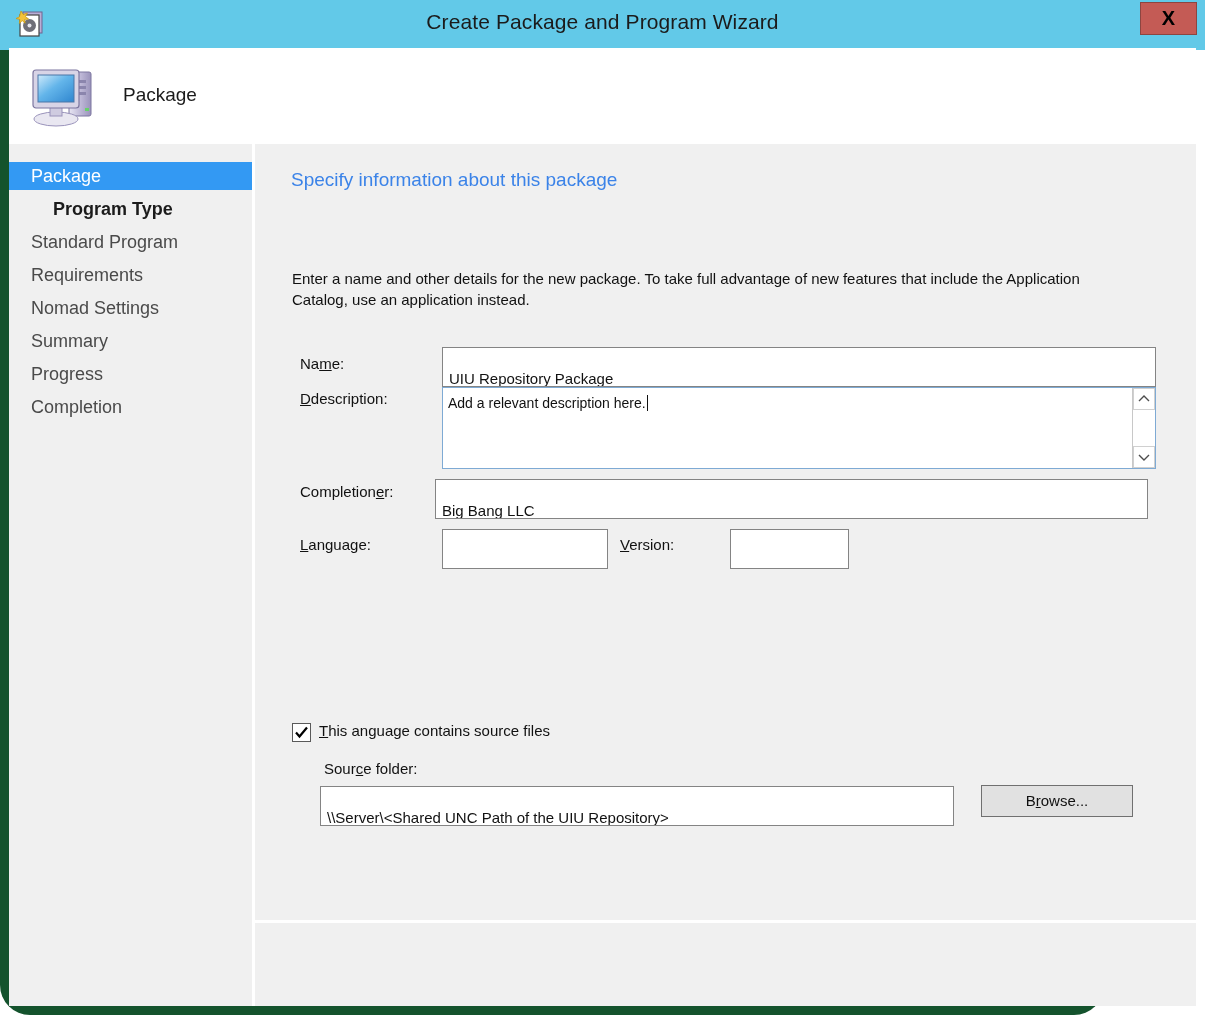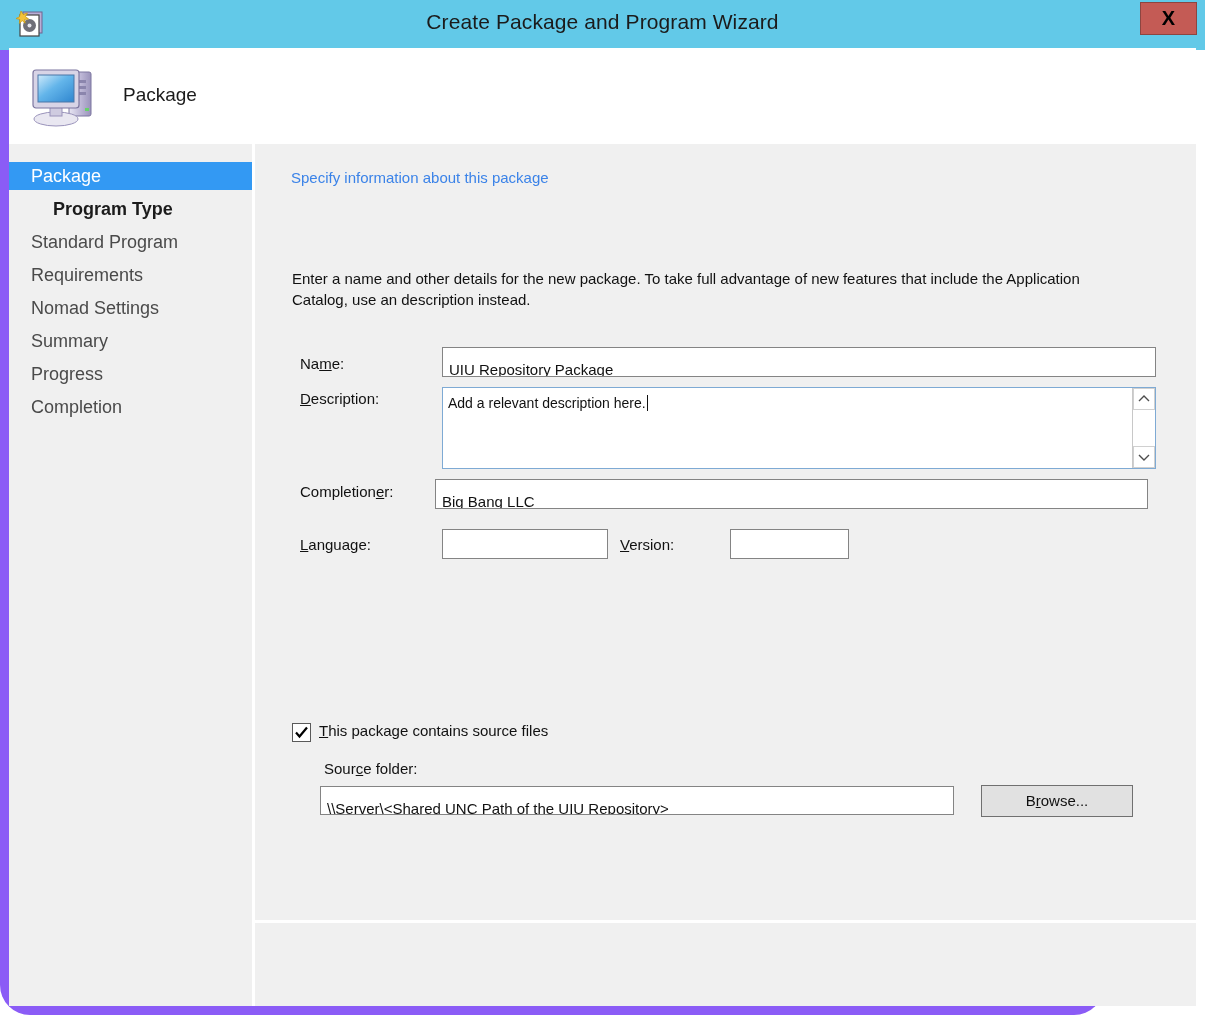--- a/index.html
+++ b/index.html
@@ -13,21 +13,21 @@
     font-family: "Liberation Sans", sans-serif;
     overflow: hidden;
   }
 
   
   .window {
     position: absolute;
     left: 0; top: 0;
     width: 1104px;
     height: 1015px;
-    background: #8b5cf6;
+    background: #14532d;
     box-sizing: border-box;
     border-radius: 30px;
   }
 
   
   .titlebar {
     position: absolute;
     left: 0; top: 0;
     width: 1205px;
     height: 50px;
@@ -136,21 +136,21 @@
   .content {
     position: absolute;
     left: 246px; top: 0;
     width: 941px;
     height: 862px;
     background: #F0F0F0;
   }
   .page-heading {
     position: absolute;
     left: 36px; top: 25px;
-    font-size: 15px;
+    font-size: 19px;
     color: #3B83E8;
     white-space: nowrap;
   }
   .page-desc {
     position: absolute;
     left: 37px; top: 124px;
     width: 790px;
     font-size: 15px;
     color: #111111;
     line-height: 21px;
@@ -165,21 +165,21 @@
   .field-label u { text-decoration: underline; }
 
   .tbox {
     position: absolute;
     background: #ffffff;
     border: 1px solid #848484;
     box-sizing: border-box;
     font-family: "Liberation Sans", sans-serif;
     font-size: 15px;
     color: #111111;
-    padding: 10px 6px;
+    padding: 19px 6px;
     line-height: 24px;
     white-space: nowrap;
     overflow: hidden;
     cursor: text;
   }
 
   .textarea-wrap {
     position: absolute;
     background: #ffffff;
     border: 1px solid #7EAAD4;
@@ -334,26 +334,26 @@
       <div class="nav-item" style="top:150px;">Nomad Settings</div>
       <div class="nav-item" style="top:183px;">Summary</div>
       <div class="nav-item" style="top:249px;">Completion</div>
       <div class="nav-item" style="top:216px;">Progress</div>
     </div>
     <div class="sidebar-divider"></div>
 
     <div class="content">
 
       <div class="page-heading">Specify information about this package</div>
-      <div class="page-desc">Enter a name and other details for the new package. To take full advantage of new features that include the Application Catalog, use an description instead.</div>
+      <div class="page-desc">Enter a name and other details for the new package. To take full advantage of new features that include the Application Catalog, use an application instead.</div>
 
       <div class="field-label" style="left:45px; top:211px;"><span>Na</span><u>m</u><span>e:</span></div>
       <div class="tbox" style="left:187px; top:203px; width:714px; height:30px;">UIU Repository Package</div>
 
-      <div class="field-label" style="left:45px; top:246px;"><span></span><u>D</u><span>escription:</span></div>
+      <div class="field-label" style="left:45px; top:246px;"><span></span><u>D</u><span>description:</span></div>
       <div class="textarea-wrap" style="left:187px; top:243px; width:714px; height:82px;">
         <div class="textarea-text"><span>Add a relevant description here.</span><span class="caret"></span></div>
         <div class="vscroll">
           <div class="arrow up">
             <svg width="20" height="20" viewBox="0 0 20 20">
                 <path d="M5 12 L10 7 L15 12" stroke="#4d4d4d" stroke-width="1.4" fill="none"></path>
               </svg>
           </div>
           <div class="arrow down">
             <svg width="20" height="20" viewBox="0 0 20 20">
@@ -371,21 +371,21 @@
 
       <div class="field-label" style="left:365px; top:392px;"><span></span><u>V</u><span>ersion:</span></div>
       <div class="tbox" style="left:475px; top:385px; width:119px; height:30px;" placeholder=""></div>
 
       <div class="checkbox-row">
         <span class="checkbox-box">
           <svg width="17" height="17" viewBox="0 0 17 17">
               <path d="M3 8.5 L6.5 12.5 L14 3.5" stroke="#000000" stroke-width="2.2" fill="none"></path>
             </svg>
         </span>
-        <span class="checkbox-label"><span></span><u>T</u><span>his package contains source files</span></span>
+        <span class="checkbox-label"><span></span><u>T</u><span>his anguage contains source files</span></span>
       </div>
 
       <div class="field-label" style="left:69px; top:616px;"><span>Sour</span><u>c</u><span>e folder:</span></div>
       <div class="tbox" style="left:65px; top:642px; width:634px; height:29px;">\\Server\&lt;Shared UNC Path of the UIU Repository&gt;</div>
       <div class="btn gray-border" style="left:726px; top:641px; width:152px; height:32px; line-height:30px;"><span>B</span><u>r</u><span>owse...</span></div>
 
     </div>
 
     <div class="footer-separator"></div>
     <div class="footer">

